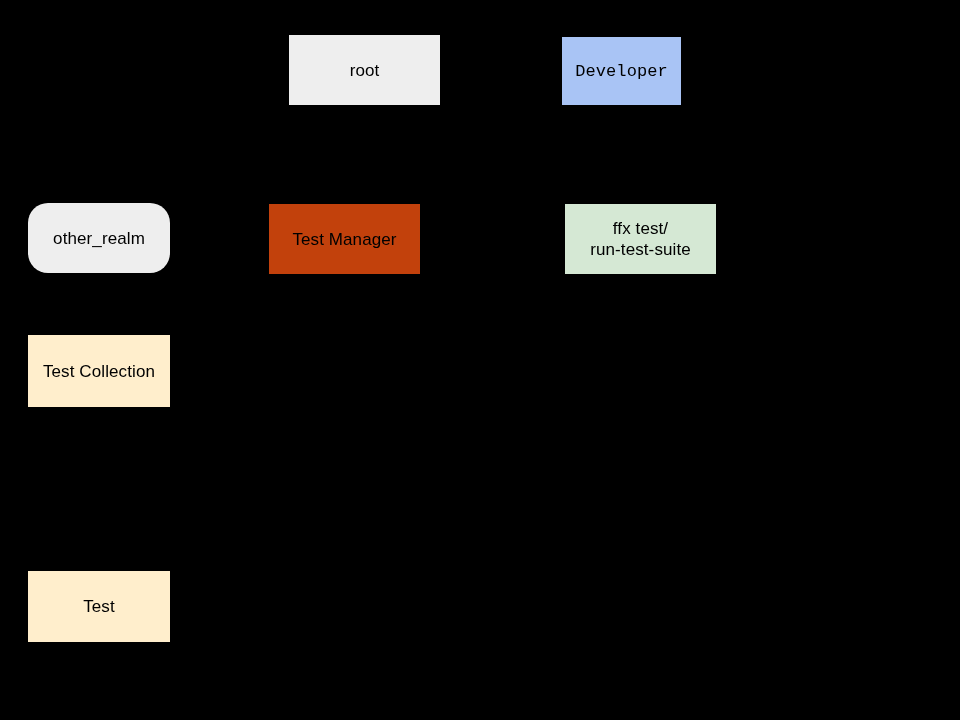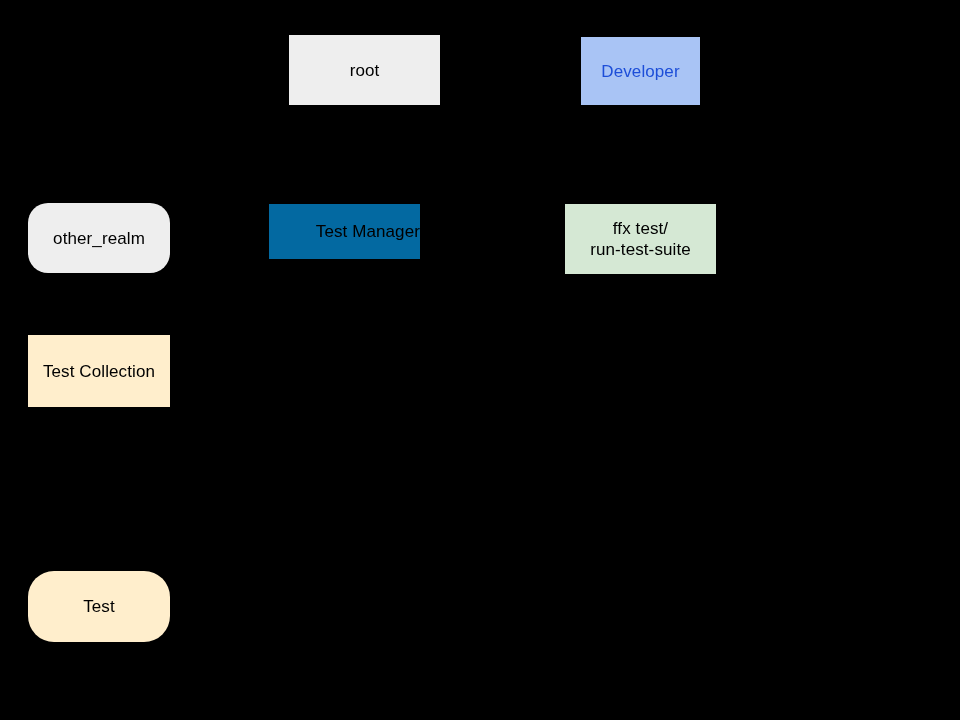--- a/index.html
+++ b/index.html
@@ -30,20 +30,20 @@
     letter-spacing: 0.1px;
     white-space: pre-line;
     user-select: none;
   }
 </style>
 </head>
 <body>
 
 <div id="canvas" style="background: rgb(0, 0, 0);">
     <div class="node" style="left: 289px; top: 35px; width: 151px; height: 70px; background: rgb(238, 238, 238); color: rgb(0, 0, 0);"><span>root</span></div>
-    <div class="node" style="left: 581px; top: 37px; width: 119px; height: 68px; background: rgb(169, 196, 245); color: #1d4ed8;"><span>Developer</span></div>
+    <div class="node" style="left: 562px; top: 37px; width: 119px; height: 68px; background: rgb(169, 196, 245); color: #000000; font-family: Liberation Mono, monospace;"><span>Developer</span></div>
     <div class="node" style="left: 28px; top: 203px; width: 142px; height: 70px; background: rgb(238, 238, 238); color: rgb(0, 0, 0); border-radius: 20px;"><span>other_realm</span></div>
-    <div class="node" style="left: 269px; top: 204px; width: 151px; height: 55px; background: #0369a1; color: rgb(0, 0, 0); justify-content: flex-end;"><span>Test Manager</span></div>
+    <div class="node" style="left: 269px; top: 204px; width: 151px; height: 70px; background: #c2410c; color: rgb(0, 0, 0);"><span>Test Manager</span></div>
     <div class="node" style="left: 565px; top: 204px; width: 151px; height: 70px; background: rgb(213, 232, 212); color: rgb(0, 0, 0);"><span>ffx test/
 run-test-suite</span></div>
     <div class="node" style="left: 28px; top: 335px; width: 142px; height: 72px; background: rgb(255, 238, 204); color: rgb(0, 0, 0);"><span>Test Collection</span></div>
-    <div class="node" style="left: 28px; top: 571px; width: 142px; height: 71px; background: rgb(255, 238, 204); color: rgb(0, 0, 0); border-radius: 26px;"><span>Test</span></div>
+    <div class="node" style="left: 28px; top: 571px; width: 142px; height: 71px; background: rgb(255, 238, 204); color: rgb(0, 0, 0);"><span>Test</span></div>
   </div>
 
 </body></html>

